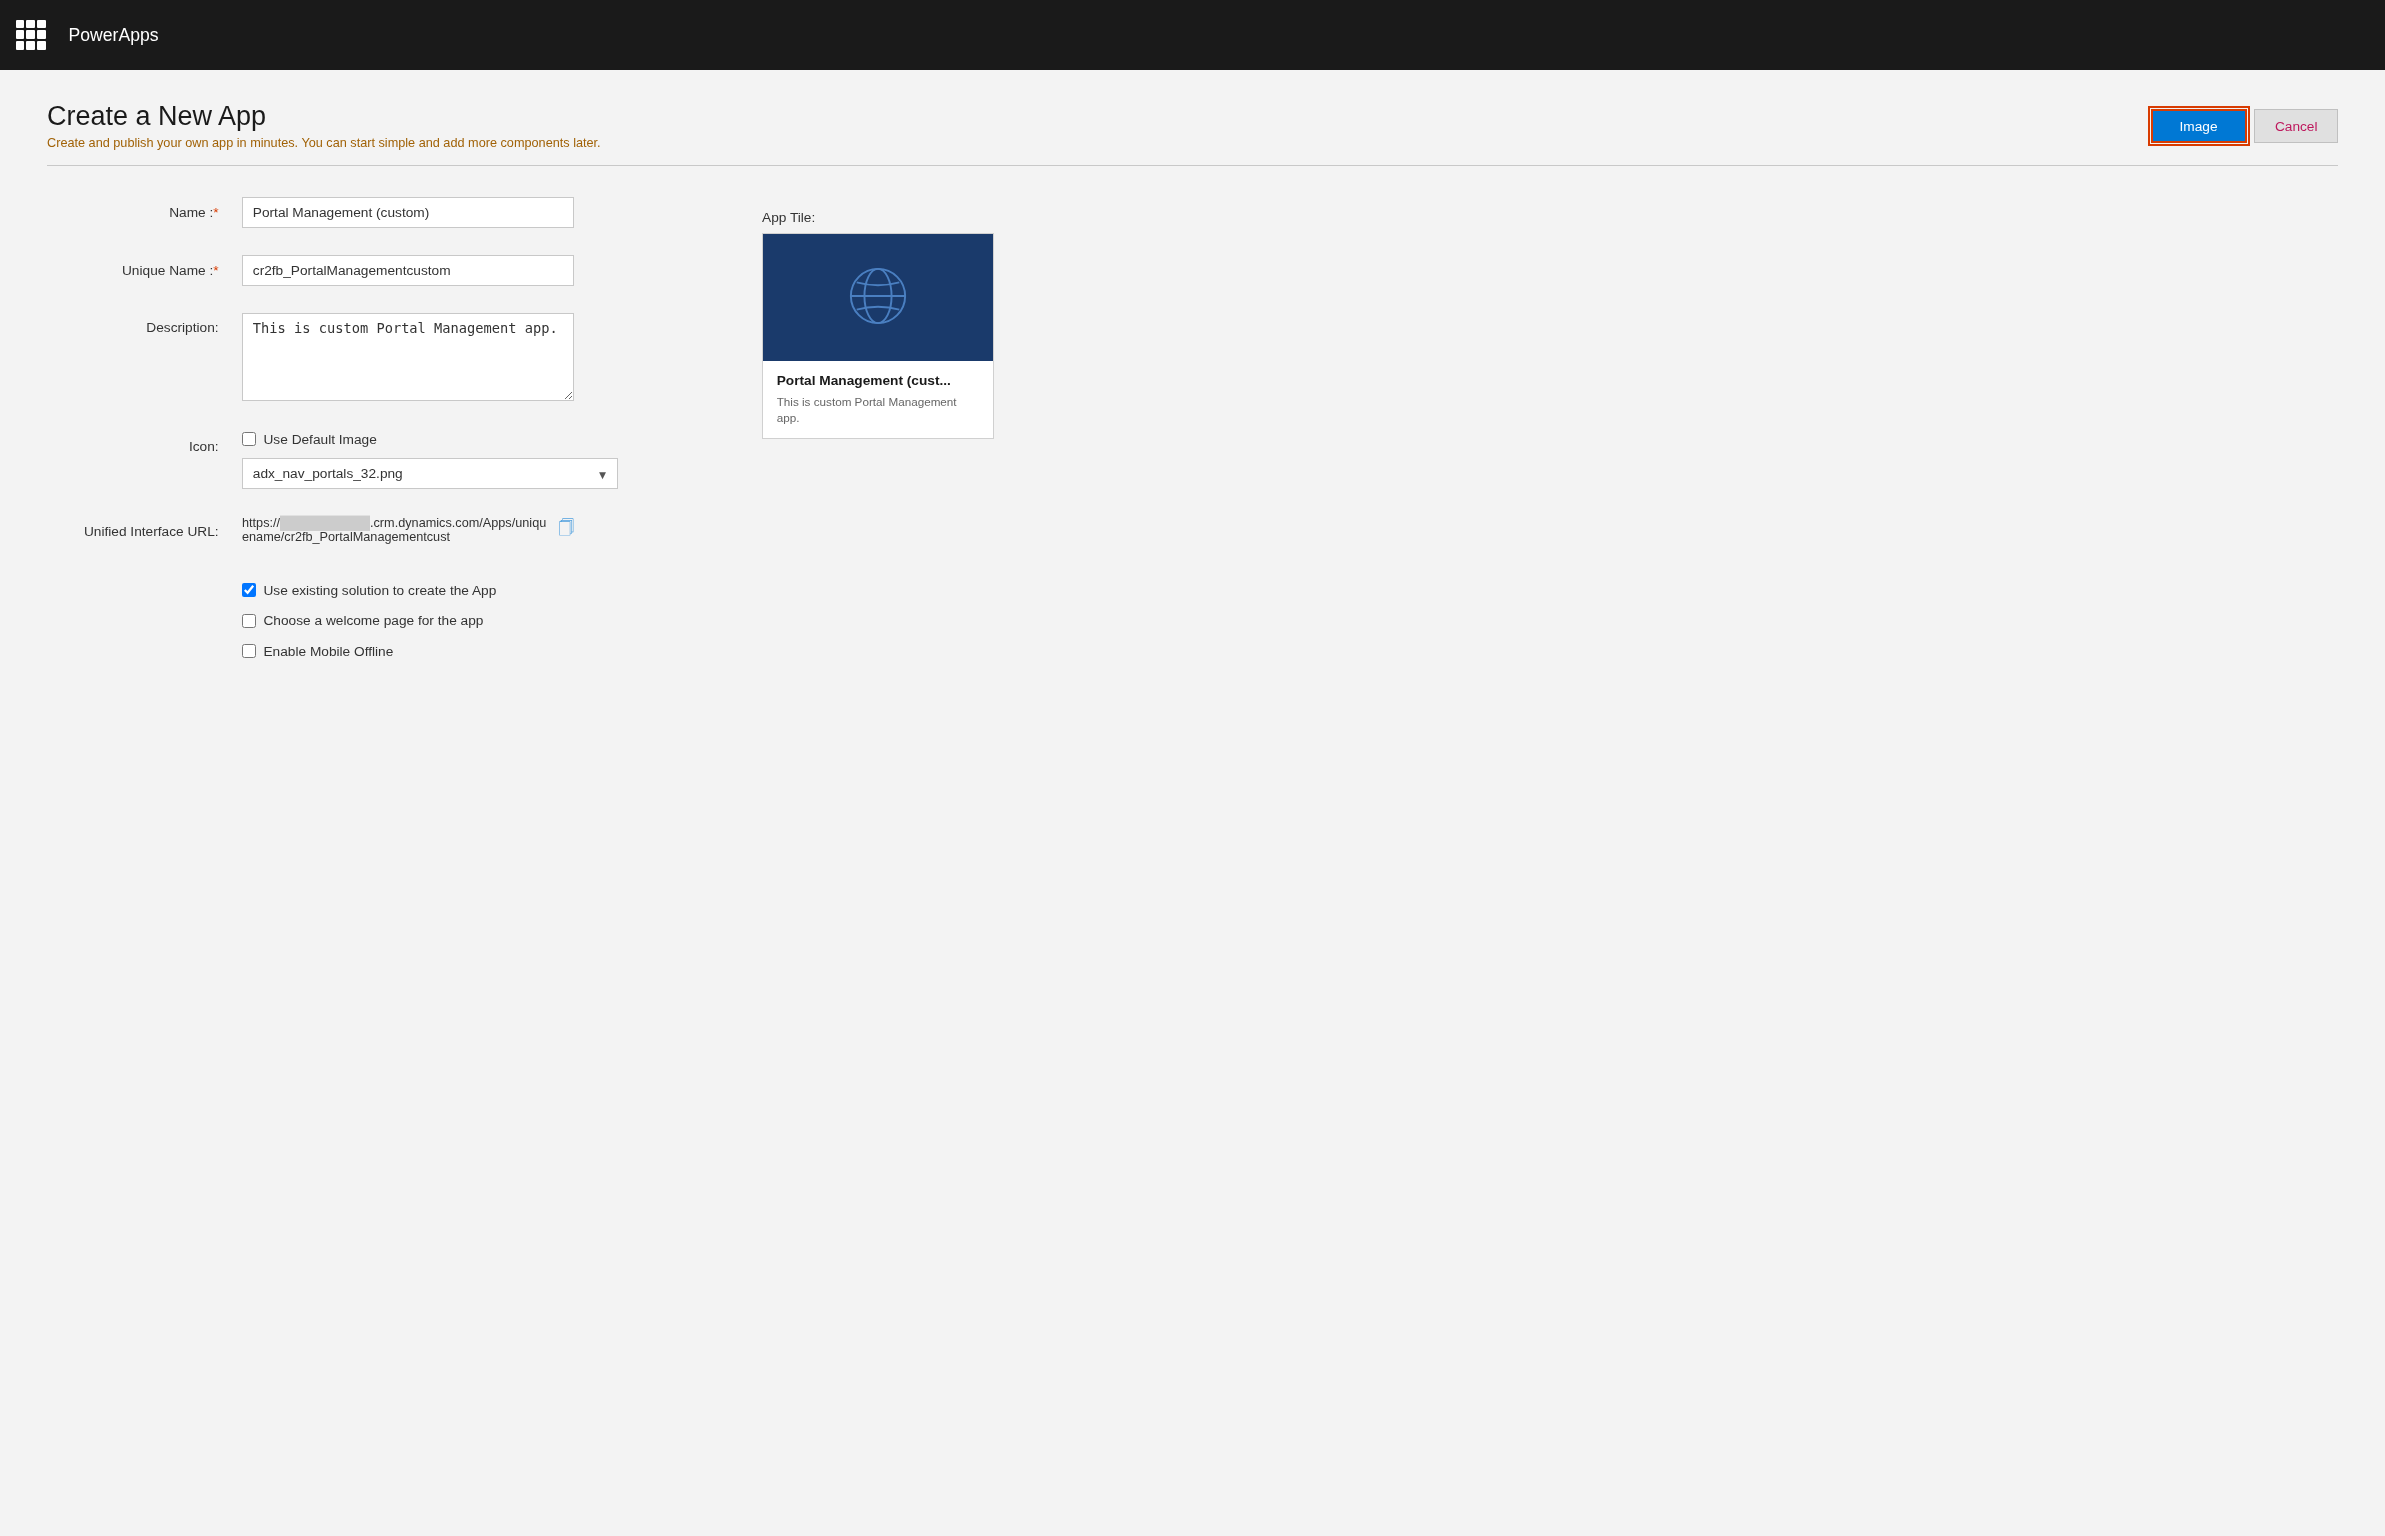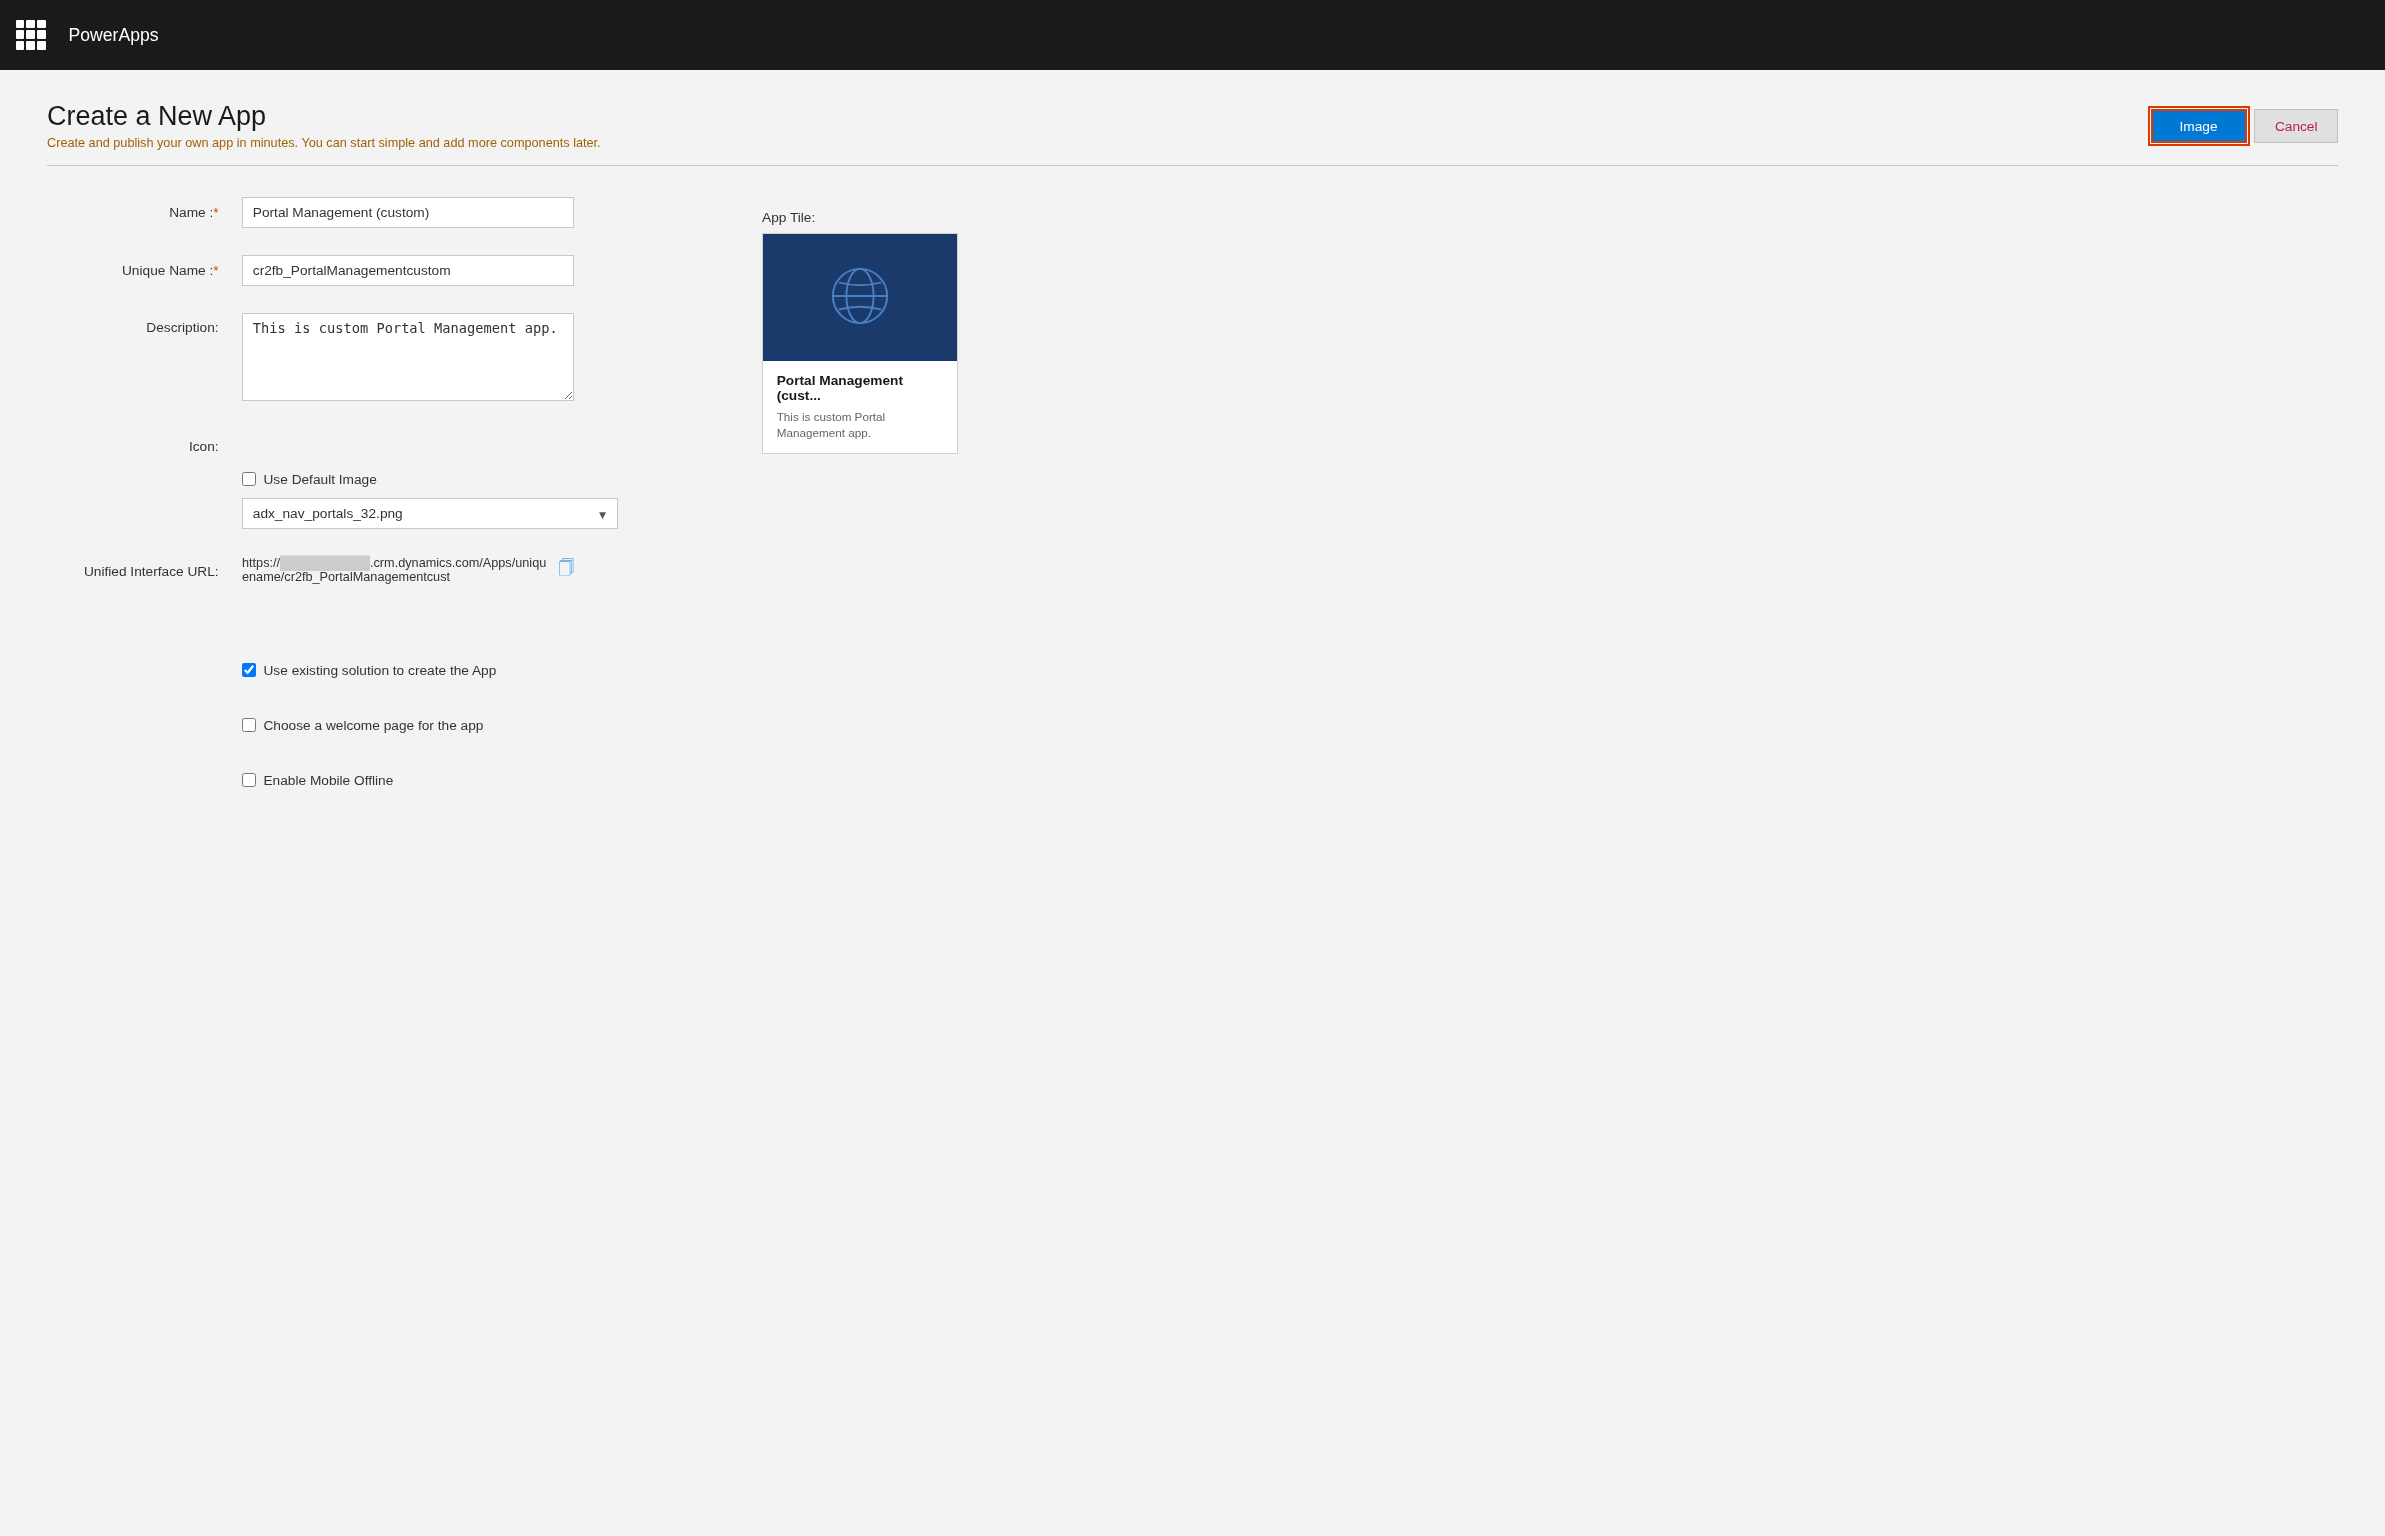--- a/index.html
+++ b/index.html
@@ -148,21 +148,20 @@
       resize: vertical;
       outline: none;
     }
 
     
     .checkbox-row {
       display: flex;
       align-items: center;
       gap: 7.8px;
       margin-bottom: 11.7px;
-      margin-top: 40px;
     }
     .checkbox-row input[type="checkbox"] {
       width: 13.7px;
       height: 13.7px;
       cursor: pointer;
     }
     .checkbox-row label {
       font-size: 13.7px;
       color: #333;
       cursor: pointer;
@@ -225,21 +224,21 @@
       margin-top: 13px;
     }
     .app-tile-label {
       font-size: 13.7px;
       color: #333;
       margin-bottom: 7.8px;
     }
     .app-tile-card {
       background: white;
       border: 1px solid #d0d0d0;
-      width: 196px;
+      width: 232px;
     }
     .app-tile-image {
       background: #1a3a6b;
       height: 127px;
       display: flex;
       align-items: center;
       justify-content: center;
     }
     .globe-icon svg {
       width: 62px;

